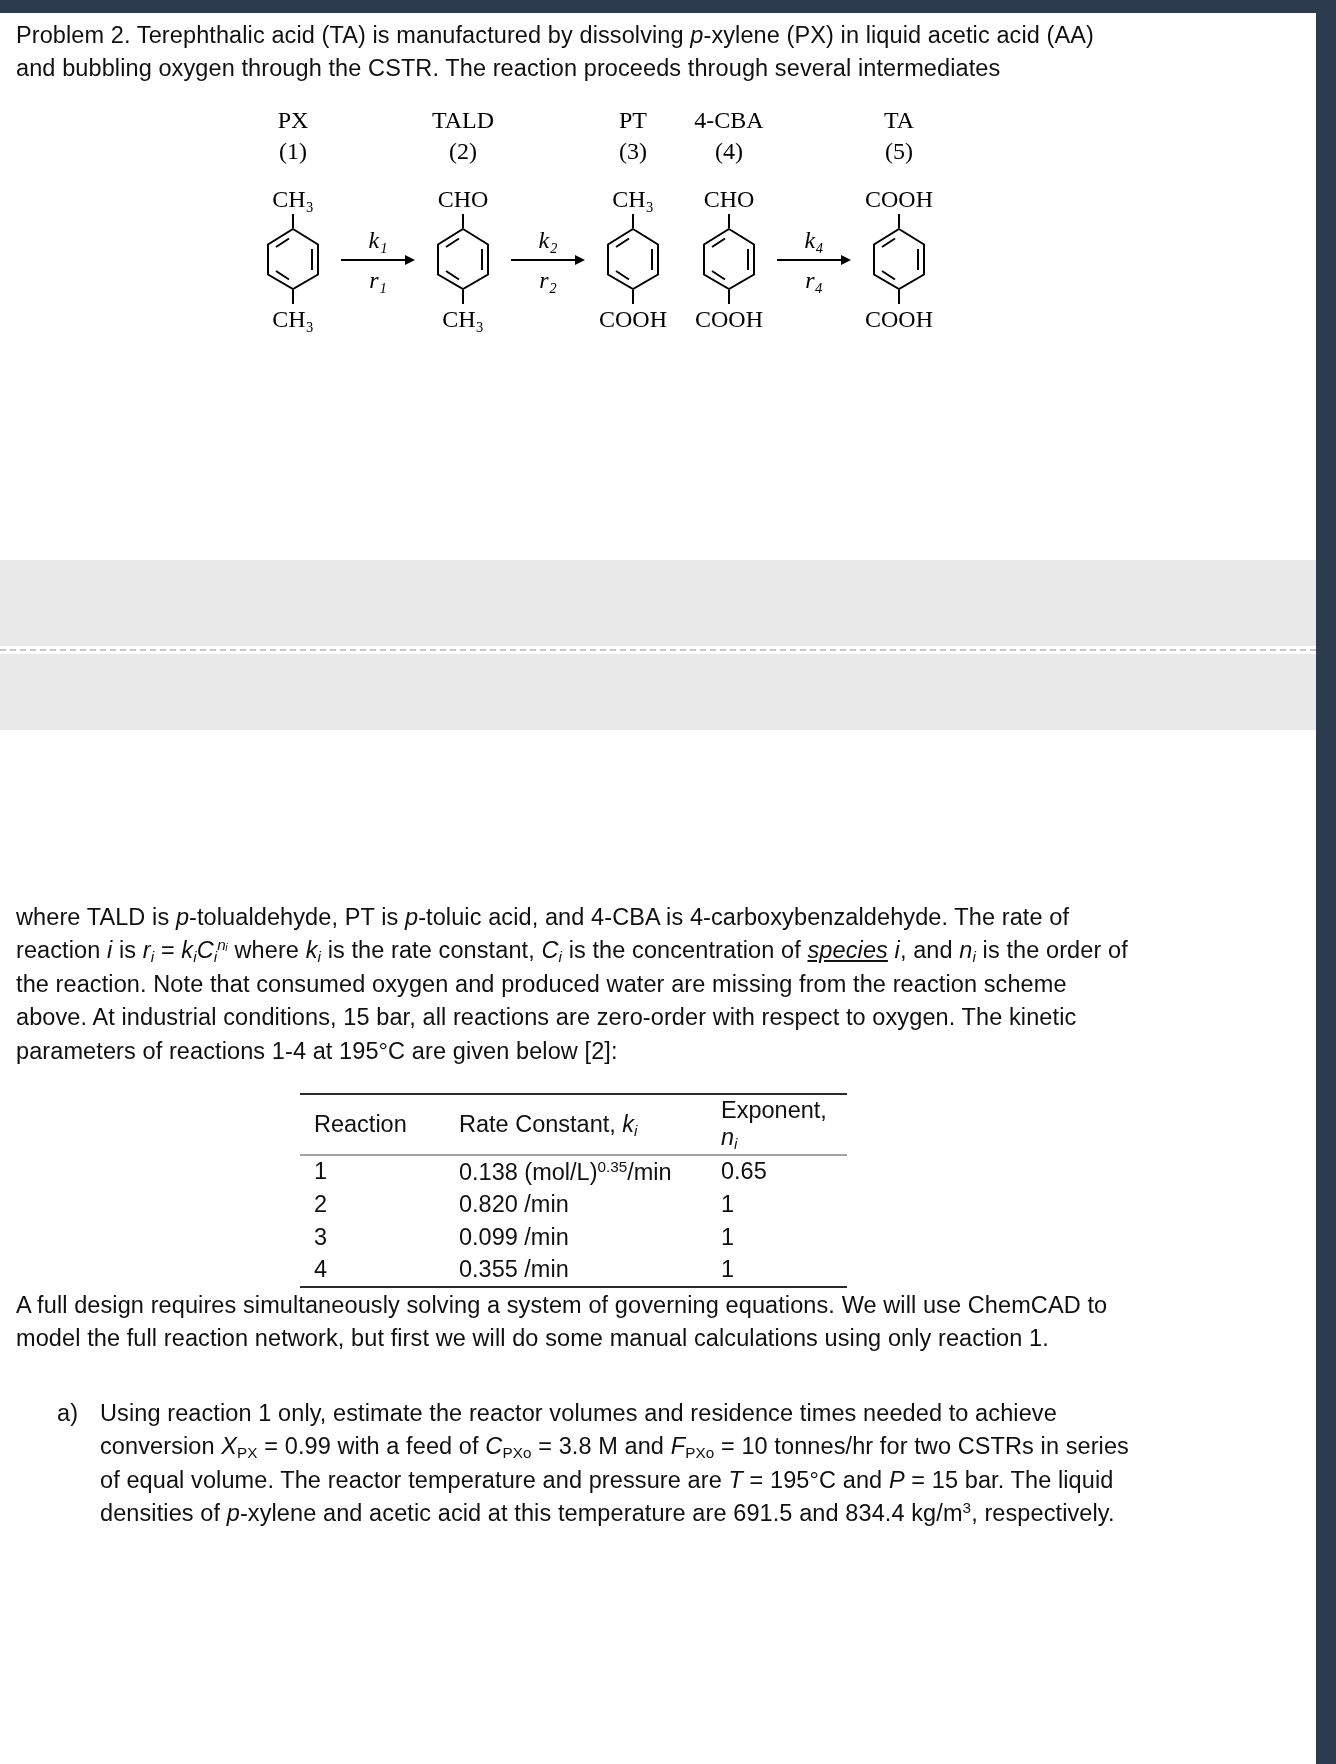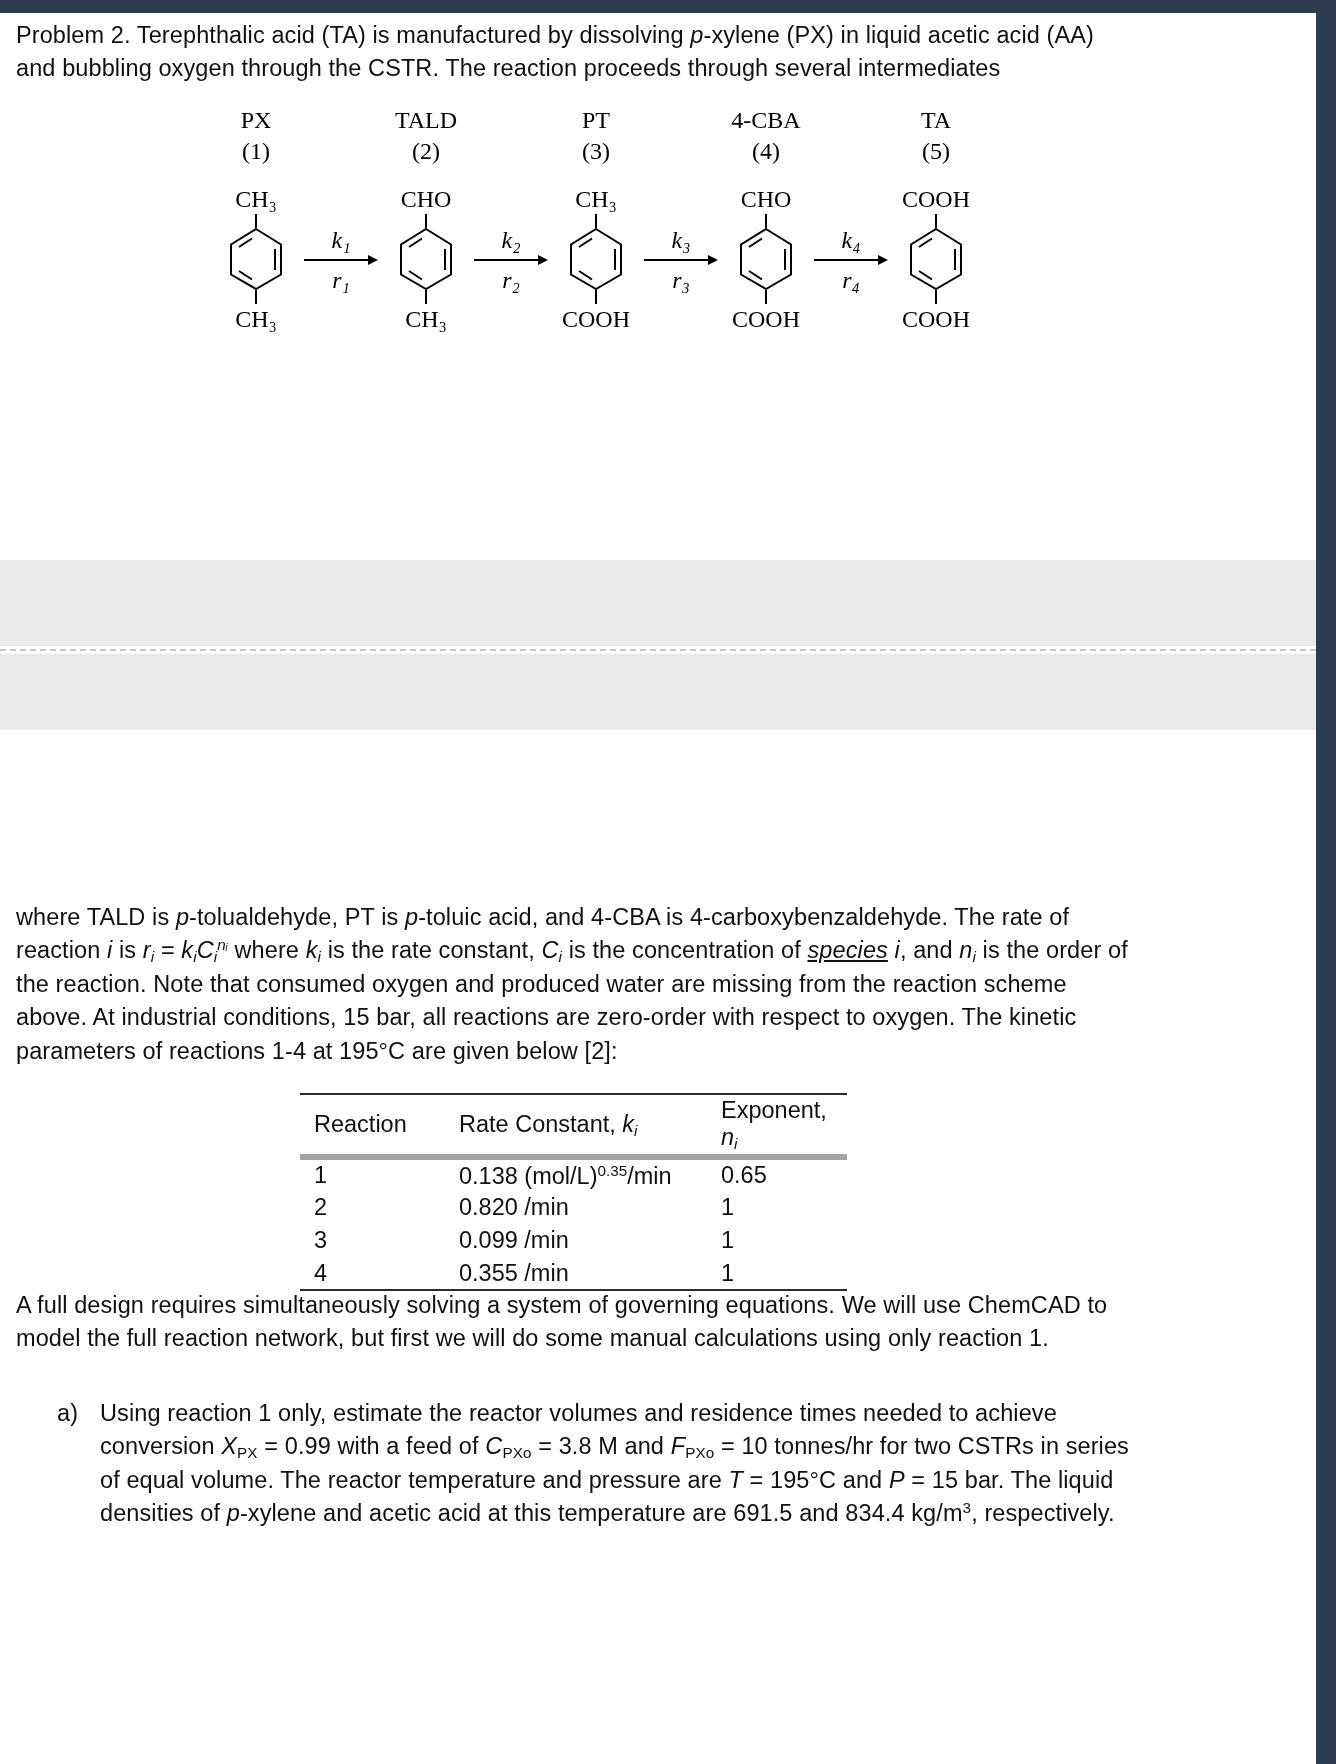--- a/index.html
+++ b/index.html
@@ -42,21 +42,21 @@
   .band .dash-line { width:100%; border-top:2px dashed #c6c6c6; }
   .band .gray-bottom { height:76px; background:#e9e9e9; }
 
   
   .ktable { position:absolute; top:1093px; left:300px; border-collapse:collapse;
             font-size:23.5px; }
   .ktable th, .ktable td { text-align:left; font-weight:400; padding:2px 8px 2px 14px; height:33px; vertical-align:middle; }
   .ktable col.c1 { width:145px; }
   .ktable col.c2 { width:262px; }
   .ktable col.c3 { width:140px; }
-  .ktable thead tr { border-top:2px solid #2b2b2b; border-bottom:6px solid #a3a3a3; }
+  .ktable thead tr { border-top:2px solid #2b2b2b; border-bottom:2px solid #a3a3a3; }
   .ktable tbody tr:last-child { border-bottom:2px solid #2b2b2b; }
 
   
   #itemA { top:1397px; left:57px; width:1072px; }
   #itemA .item-label { position:absolute; left:0; top:0; }
   #itemA .item-text { display:block; padding-left:43px; }
 
   svg.ring { display:block; }
 </style>
 </head>
@@ -129,28 +129,20 @@
       <svg class="ring" width="52" height="62" viewBox="0 0 52 62">
         <polygon points="26,1 51,16.5 51,46.5 26,61 1,46.5 1,16.5" fill="none" stroke="#000" stroke-width="2"></polygon>
         <line x1="45" y1="21" x2="45" y2="42" stroke="#000" stroke-width="2"></line>
         <line x1="9" y1="19" x2="22" y2="10.5" stroke="#000" stroke-width="2"></line>
         <line x1="9" y1="43" x2="22" y2="51.5" stroke="#000" stroke-width="2"></line>
       </svg>
       <div class="bond"></div>
       <div class="grp">COOH</div>
     </div>
 
-    <div class="arrow-col">
-      <div class="arrow-k">k₃</div>
-      <svg width="74" height="12" viewBox="0 0 74 12">
-        <line x1="0" y1="6" x2="65" y2="6" stroke="#000" stroke-width="2"></line>
-        <polygon points="64,1 74,6 64,11" fill="#000"></polygon>
-      </svg>
-      <div class="arrow-r">r₃</div>
-    </div>
 
     <div class="mol">
       <div class="mol-name">4-CBA</div>
       <div class="mol-num">(4)</div>
       <div class="mol-gap"></div>
       <div class="grp">CHO</div>
       <div class="bond"></div>
       <svg class="ring" width="52" height="62" viewBox="0 0 52 62">
         <polygon points="26,1 51,16.5 51,46.5 26,61 1,46.5 1,16.5" fill="none" stroke="#000" stroke-width="2"></polygon>
         <line x1="45" y1="21" x2="45" y2="42" stroke="#000" stroke-width="2"></line>

